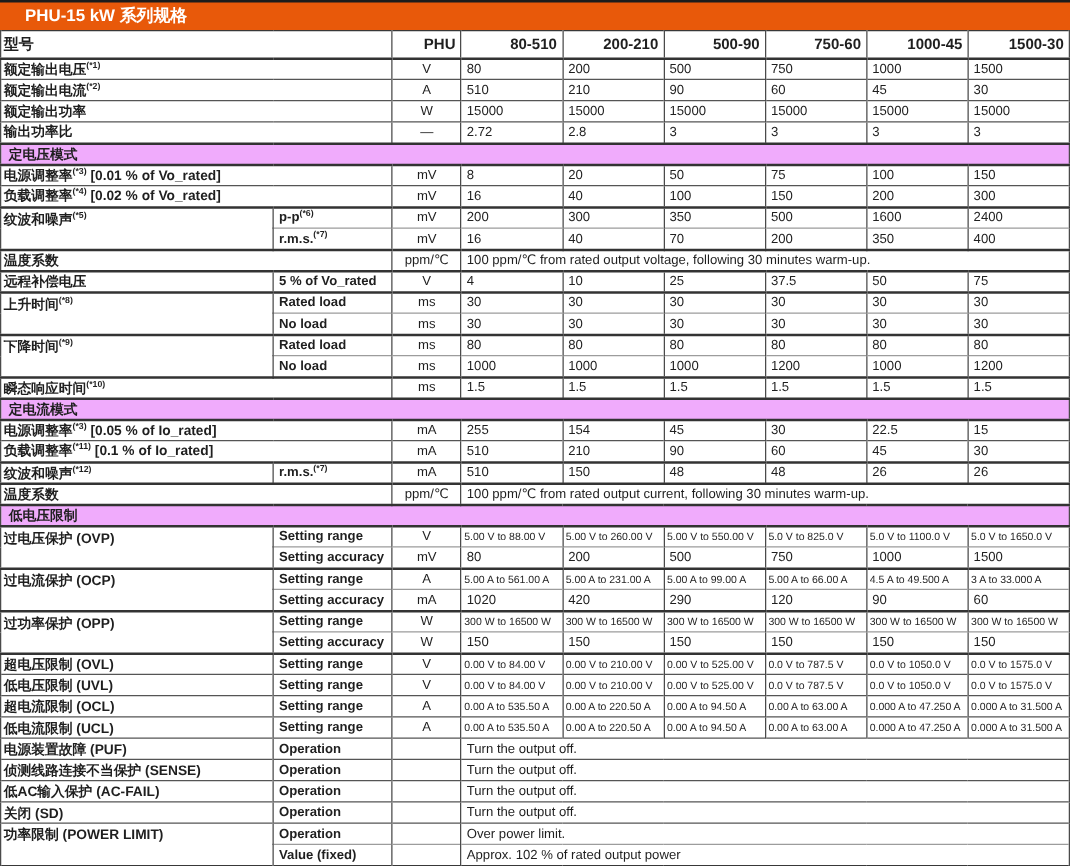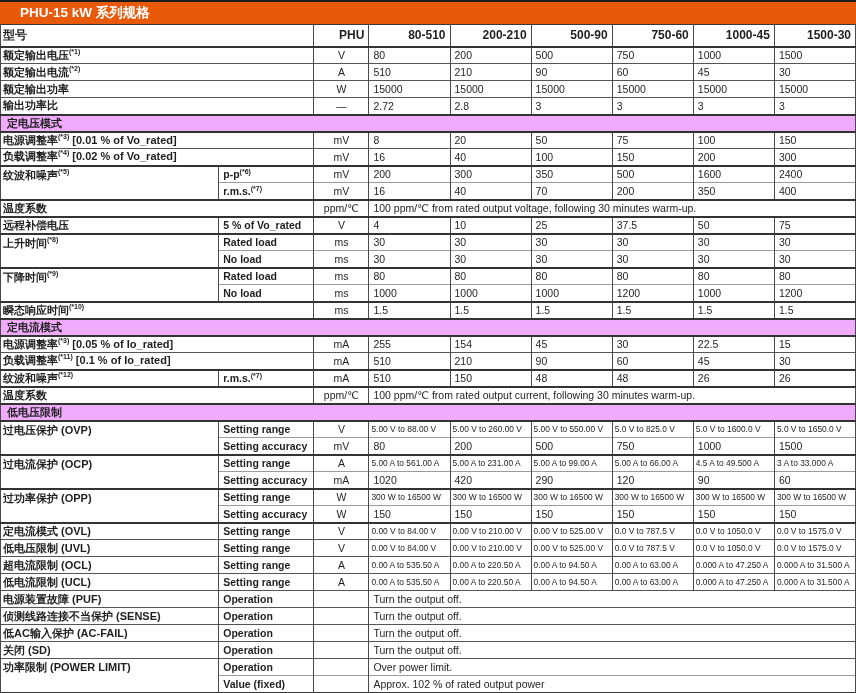--- a/index.html
+++ b/index.html
@@ -247,21 +247,21 @@
           <td class="section-cell" colspan="9">低电压限制</td>
         </tr>
         <tr class="b-s">
           <td class="label top" rowspan="2">过电压保护 (OVP)</td>
           <td class="sub">Setting range</td>
           <td class="unit">V</td>
           <td class="val small">5.00 V to 88.00 V</td>
           <td class="val small">5.00 V to 260.00 V</td>
           <td class="val small">5.00 V to 550.00 V</td>
           <td class="val small">5.0 V to 825.0 V</td>
-          <td class="val small">5.0 V to 1600.0 V</td>
+          <td class="val small">5.0 V to 1100.0 V</td>
           <td class="val small">5.0 V to 1650.0 V</td>
         </tr>
         <tr class="b-l">
           <td class="sub">Setting accuracy</td>
           <td class="unit">mV</td>
           <td class="val">80</td>
           <td class="val">200</td>
           <td class="val">500</td>
           <td class="val">750</td>
           <td class="val">1000</td>
@@ -303,21 +303,21 @@
           <td class="sub">Setting accuracy</td>
           <td class="unit">W</td>
           <td class="val">150</td>
           <td class="val">150</td>
           <td class="val">150</td>
           <td class="val">150</td>
           <td class="val">150</td>
           <td class="val">150</td>
         </tr>
         <tr class="b-s">
-          <td class="label">定电流模式 (OVL)</td>
+          <td class="label">超电压限制 (OVL)</td>
           <td class="sub">Setting range</td>
           <td class="unit">V</td>
           <td class="val small">0.00 V to 84.00 V</td>
           <td class="val small">0.00 V to 210.00 V</td>
           <td class="val small">0.00 V to 525.00 V</td>
           <td class="val small">0.0 V to 787.5 V</td>
           <td class="val small">0.0 V to 1050.0 V</td>
           <td class="val small">0.0 V to 1575.0 V</td>
         </tr>
         <tr class="b-n">

